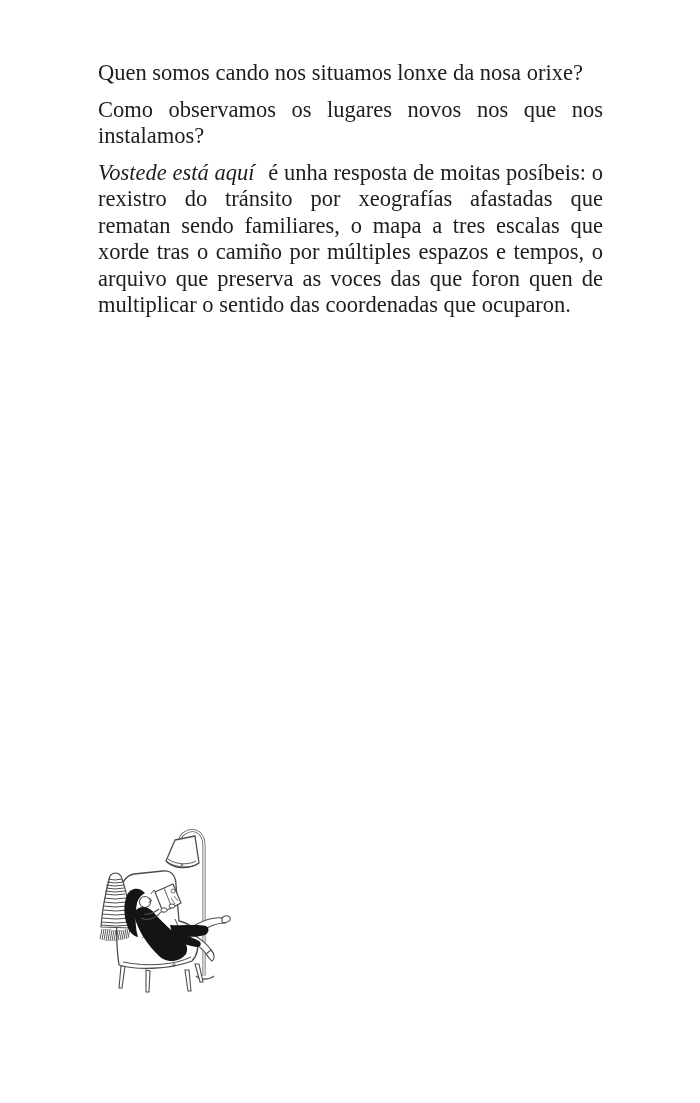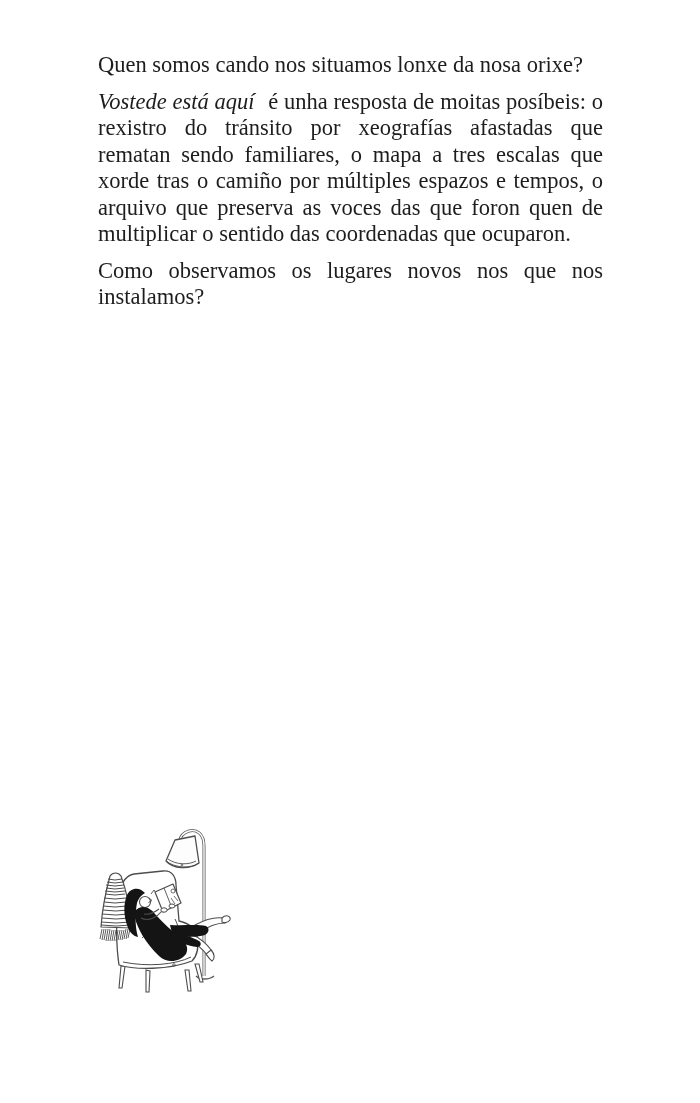--- a/index.html
+++ b/index.html
@@ -9,21 +9,21 @@
     font-family: "Liberation Serif", serif;
   }
   .page {
     position: relative;
     width: 700px; height: 1103px;
     background: #ffffff;
     overflow: hidden;
   }
   .text-block {
     position: absolute;
-    left: 98px; top: 52px;
+    left: 98px; top: 60px;
     width: 505px;
     font-size: 22.5px;
     line-height: 26.5px;
     color: #1d1d1d;
     text-align: justify;
   }
   .text-block p { margin: 0 0 10px 0; }
   .lead-italic { font-style: italic; margin-right: 0.35em; }
   .illustration {
     position: absolute;
@@ -31,22 +31,22 @@
     width: 180px; height: 180px;
   }
 </style>
 </head>
 <body>
 
 <div class="page">
 
   <div class="text-block">
     <p><span>Quen somos cando nos situamos lonxe da nosa orixe?</span></p>
+    <p><span>Como observamos os lugares novos nos que nos instalamos?</span></p>
     <p><em class="lead-italic">Vostede está aquí</em> <span>é unha resposta de moitas posíbeis: o rexistro do tránsito por xeografías afastadas que rematan sendo familiares, o mapa a tres escalas que xorde tras o camiño por múltiples espazos e tempos, o arquivo que preserva as voces das que foron quen de multiplicar o sentido das coordenadas que ocuparon.</span></p>
-    <p><span>Como observamos os lugares novos nos que nos instalamos?</span></p>
   </div>
 
   <svg class="illustration" viewBox="0 0 180 180" xmlns="http://www.w3.org/2000/svg">
 
     <g>
       <path d="M129,161 L129,31 C129,18 121,14 114,16 C108,18 105,21 105,26" fill="none" stroke="#5a5a5a" stroke-width="3"></path>
       <path d="M129,161 L129,31 C129,18 121,14 114,16 C108,18 105,21 105,26" fill="none" stroke="#ffffff" stroke-width="1.4"></path>
       <path d="M121,161 C125,165 134,165 139,161" fill="none" stroke="#5a5a5a" stroke-width="1.3"></path>
       <g>
         <path d="M100,25 L120,21 L124,48 C114,55 98,54 91,46 Z" fill="#fdfdfd" stroke="#4d4d4d" stroke-width="1.3" stroke-linejoin="round"></path>

